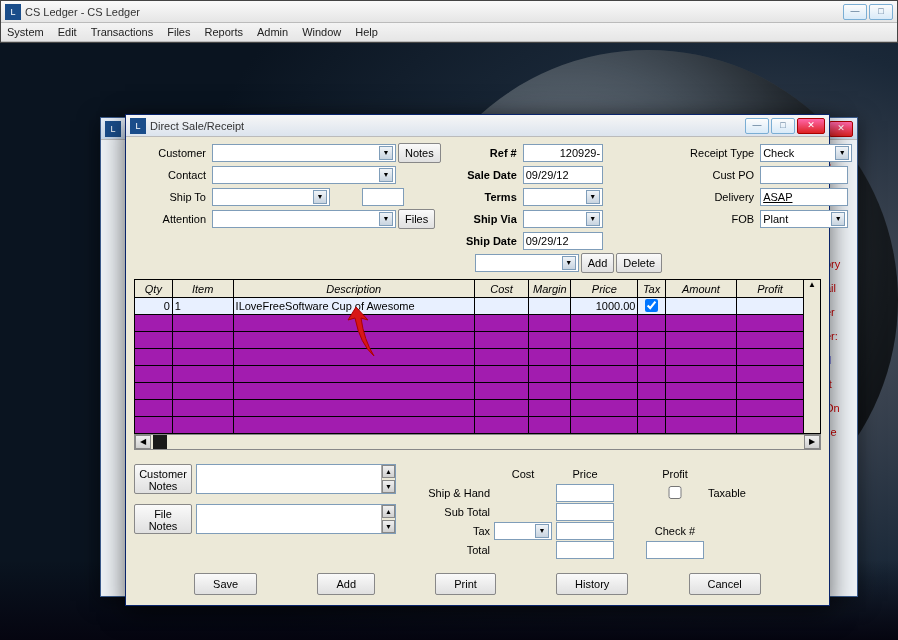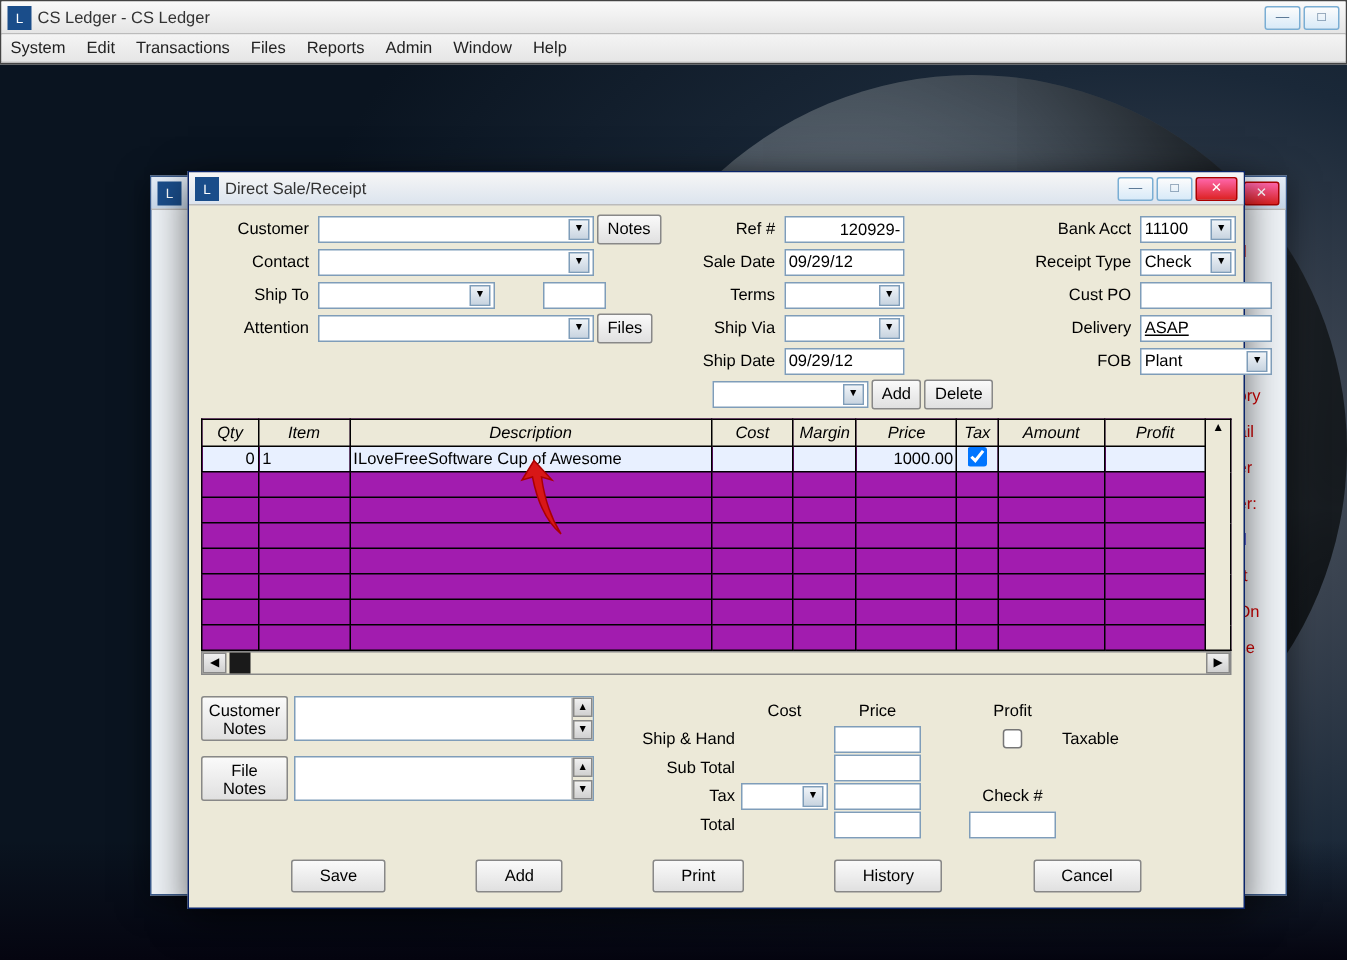--- a/index.html
+++ b/index.html
@@ -34,21 +34,21 @@
 
 
 .form { display: flex; gap: 14px; }
 .form .col { display: flex; flex-direction: column; gap: 2px; }
 .form .col.a { flex: 0 0 300px; }
 .form .col.b { flex: 0 0 180px; }
 .form .col.c { flex: 0 0 180px; }
 .row { display: flex; align-items: center; height: 20px; gap: 2px; }
 .row .lbl { text-align: right; padding-right: 4px; color: #000; }
 .col.a .lbl { width: 76px; }
-.col.b .lbl { width: 66px; }
+.col.b .lbl { width: 66px; font-weight: bold; }
 .col.c .lbl { width: 82px; }
 input[type=text], .combo { height: 18px; border: 1px solid #7f9db9; background: #fff; padding: 0 2px; font-size: 11px; }
 .combo { display: flex; align-items: center; position: relative; }
 .combo .dd { width: 14px; height: 14px; background: linear-gradient(#f0f4f8,#c8d4e0); border: 1px solid #7f9db9; font-size: 7px; text-align: center; line-height: 12px; margin-left: auto; }
 .btn { height: 20px; padding: 0 6px; background: linear-gradient(#fafafa,#e0e0e0); border: 1px solid #888; border-radius: 2px; font-size: 11px; }
 .btn.big { height: 22px; padding: 0 18px; }
 
 
 .grid-wrap { margin-top: 6px; }
 table.grid { border-collapse: collapse; width: 100%; background: #a21caf; table-layout: fixed; }
@@ -208,29 +208,22 @@
             <div class="combo" style="width:104px;margin-left:20px">
               <span></span>
               <span class="dd">▼</span>
             </div>
             <button class="btn">Add</button>
             <button class="btn">Delete</button>
           </div>
       </div>
       <div class="col c">
         <div class="row">
-            <span class="lbl">Bank Acct</span>
-            <div class="combo" style="width:64px">
-              <span>11100</span>
-              <span class="dd">▼</span>
-            </div>
-          </div>
-        <div class="row">
             <span class="lbl">Receipt Type</span>
-            <div class="combo" style="width:64px">
+            <div class="combo" style="width:92px">
               <span>Check</span>
               <span class="dd">▼</span>
             </div>
           </div>
         <div class="row">
             <span class="lbl">Cust PO</span>
             <input type="text" style="width: 88px;">
           </div>
         <div class="row">
             <span class="lbl">Delivery</span>

